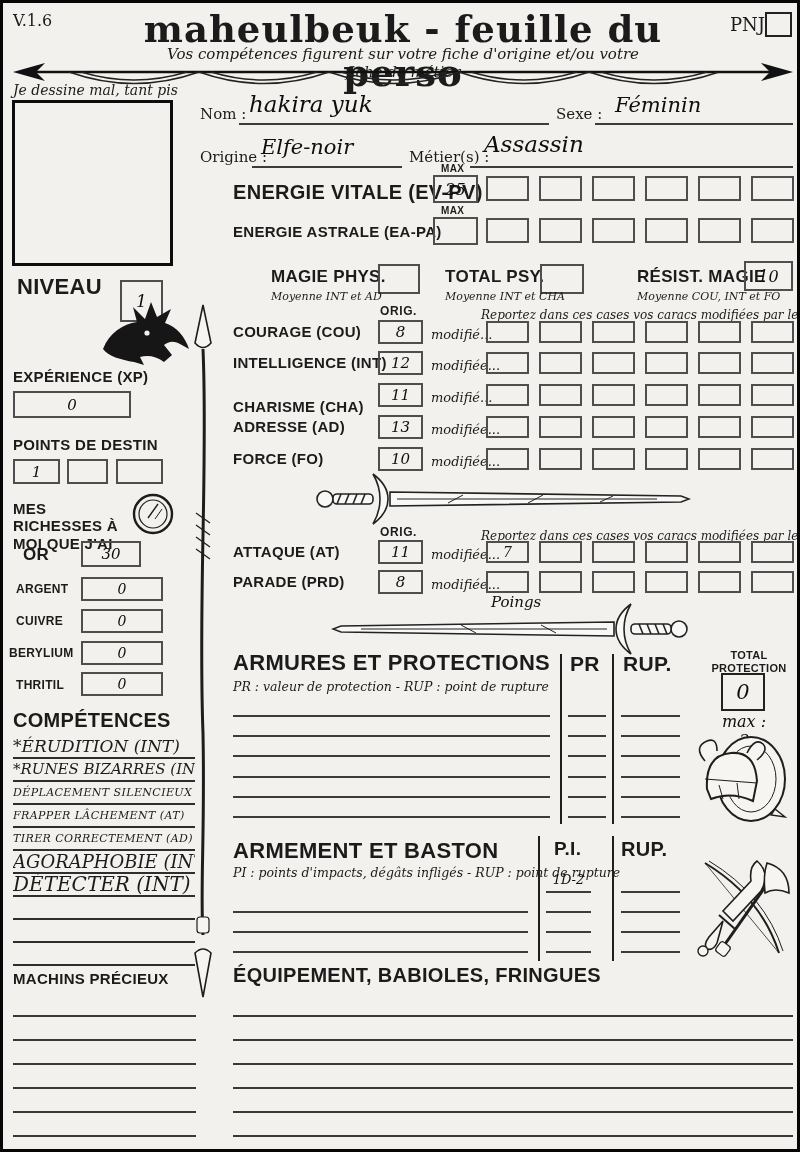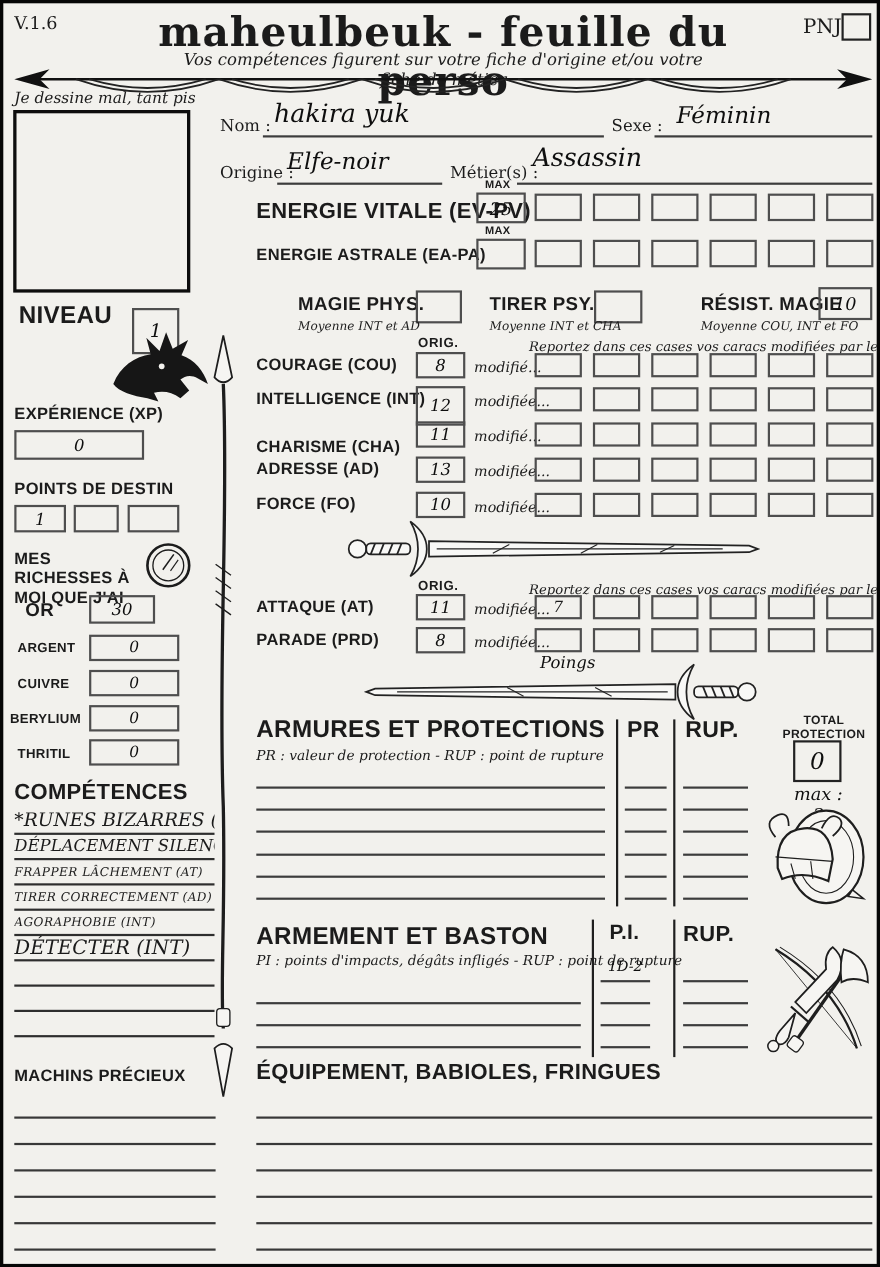--- a/index.html
+++ b/index.html
@@ -97,21 +97,21 @@
       <i></i>
       <i></i>
       <i></i>
       <i></i>
   </div>
 
   <div class="abs hd" style="left:268px;top:265px;font-size:17px;">MAGIE PHYS.</div>
   <div class="abs bx hw" style="left:375px;top:261px;width:42px;height:30px;font-size:16px;"></div>
   <div class="abs cal" style="left:268px;top:287px;font-size:11px;">Moyenne INT et AD</div>
 
-  <div class="abs hd" style="left:442px;top:265px;font-size:17px;">TIRER PSY.</div>
+  <div class="abs hd" style="left:442px;top:265px;font-size:17px;">TOTAL PSY.</div>
   <div class="abs bx hw" style="left:537px;top:261px;width:44px;height:30px;font-size:16px;"></div>
   <div class="abs cal" style="left:442px;top:287px;font-size:11px;">Moyenne INT et CHA</div>
 
   <div class="abs hd" style="left:634px;top:265px;font-size:17px;">RÉSIST. MAGIE</div>
   <div class="abs bx hw" style="left:741px;top:258px;width:49px;height:30px;font-size:16px;">10</div>
   <div class="abs cal" style="left:634px;top:287px;font-size:11px;">Moyenne COU, INT et FO</div>
 
   <div class="abs hd" style="left:377px;top:302px;font-size:12px;letter-spacing:.6px;">ORIG.</div>
   <div class="abs cal" style="left:478px;top:305px;font-size:12px;white-space:nowrap;">Reportez dans ces cases vos caracs modifiées par le matériel</div>
 
@@ -121,21 +121,21 @@
   <div class="abs b6" style="left:483px;top:318px;">
       <i></i>
       <i></i>
       <i></i>
       <i></i>
       <i></i>
       <i></i>
     </div>
 
   <div class="abs hd" style="left:230px;top:352px;font-size:15px;">INTELLIGENCE (INT)</div>
-  <div class="abs bx hw" style="left:375px;top:348px;width:45px;height:36px;font-size:15px;">12</div>
+  <div class="abs bx hw" style="left:375px;top:348px;width:45px;height:24px;font-size:15px;">12</div>
   <div class="abs cal" style="left:428px;top:355px;font-size:13px;">modifiée...</div>
   <div class="abs b6" style="left:483px;top:349px;">
       <i></i>
       <i></i>
       <i></i>
       <i></i>
       <i></i>
       <i></i>
     </div>
 
@@ -274,20 +274,21 @@
   <div class="abs bx hw" style="left:78px;top:574px;width:82px;height:24px;font-size:14px;">0</div>
   <div class="abs hd" style="left:13px;top:612px;font-size:12px;">CUIVRE</div>
   <div class="abs bx hw" style="left:78px;top:606px;width:82px;height:24px;font-size:14px;">0</div>
   <div class="abs hd" style="left:6px;top:644px;font-size:12px;">BERYLIUM</div>
   <div class="abs bx hw" style="left:78px;top:638px;width:82px;height:24px;font-size:14px;">0</div>
   <div class="abs hd" style="left:13px;top:676px;font-size:12px;">THRITIL</div>
   <div class="abs bx hw" style="left:78px;top:669px;width:82px;height:24px;font-size:14px;">0</div>
 
   <div class="abs hd" style="left:10px;top:707px;font-size:20px;">COMPÉTENCES</div>
   <div class="abs skl" style="left:10px;top:733px;width:182px;">
+    <div>*ÉRUDITION (INT)</div>
     <div>*RUNES BIZARRES (INT)</div>
     <div>DÉPLACEMENT SILENCIEUX (AD)</div>
     <div>FRAPPER LÂCHEMENT (AT)</div>
     <div>TIRER CORRECTEMENT (AD)</div>
     <div>AGORAPHOBIE (INT)</div>
     <div>DÉTECTER (INT)</div>
     <div></div>
     <div></div>
     <div></div>
   </div>

